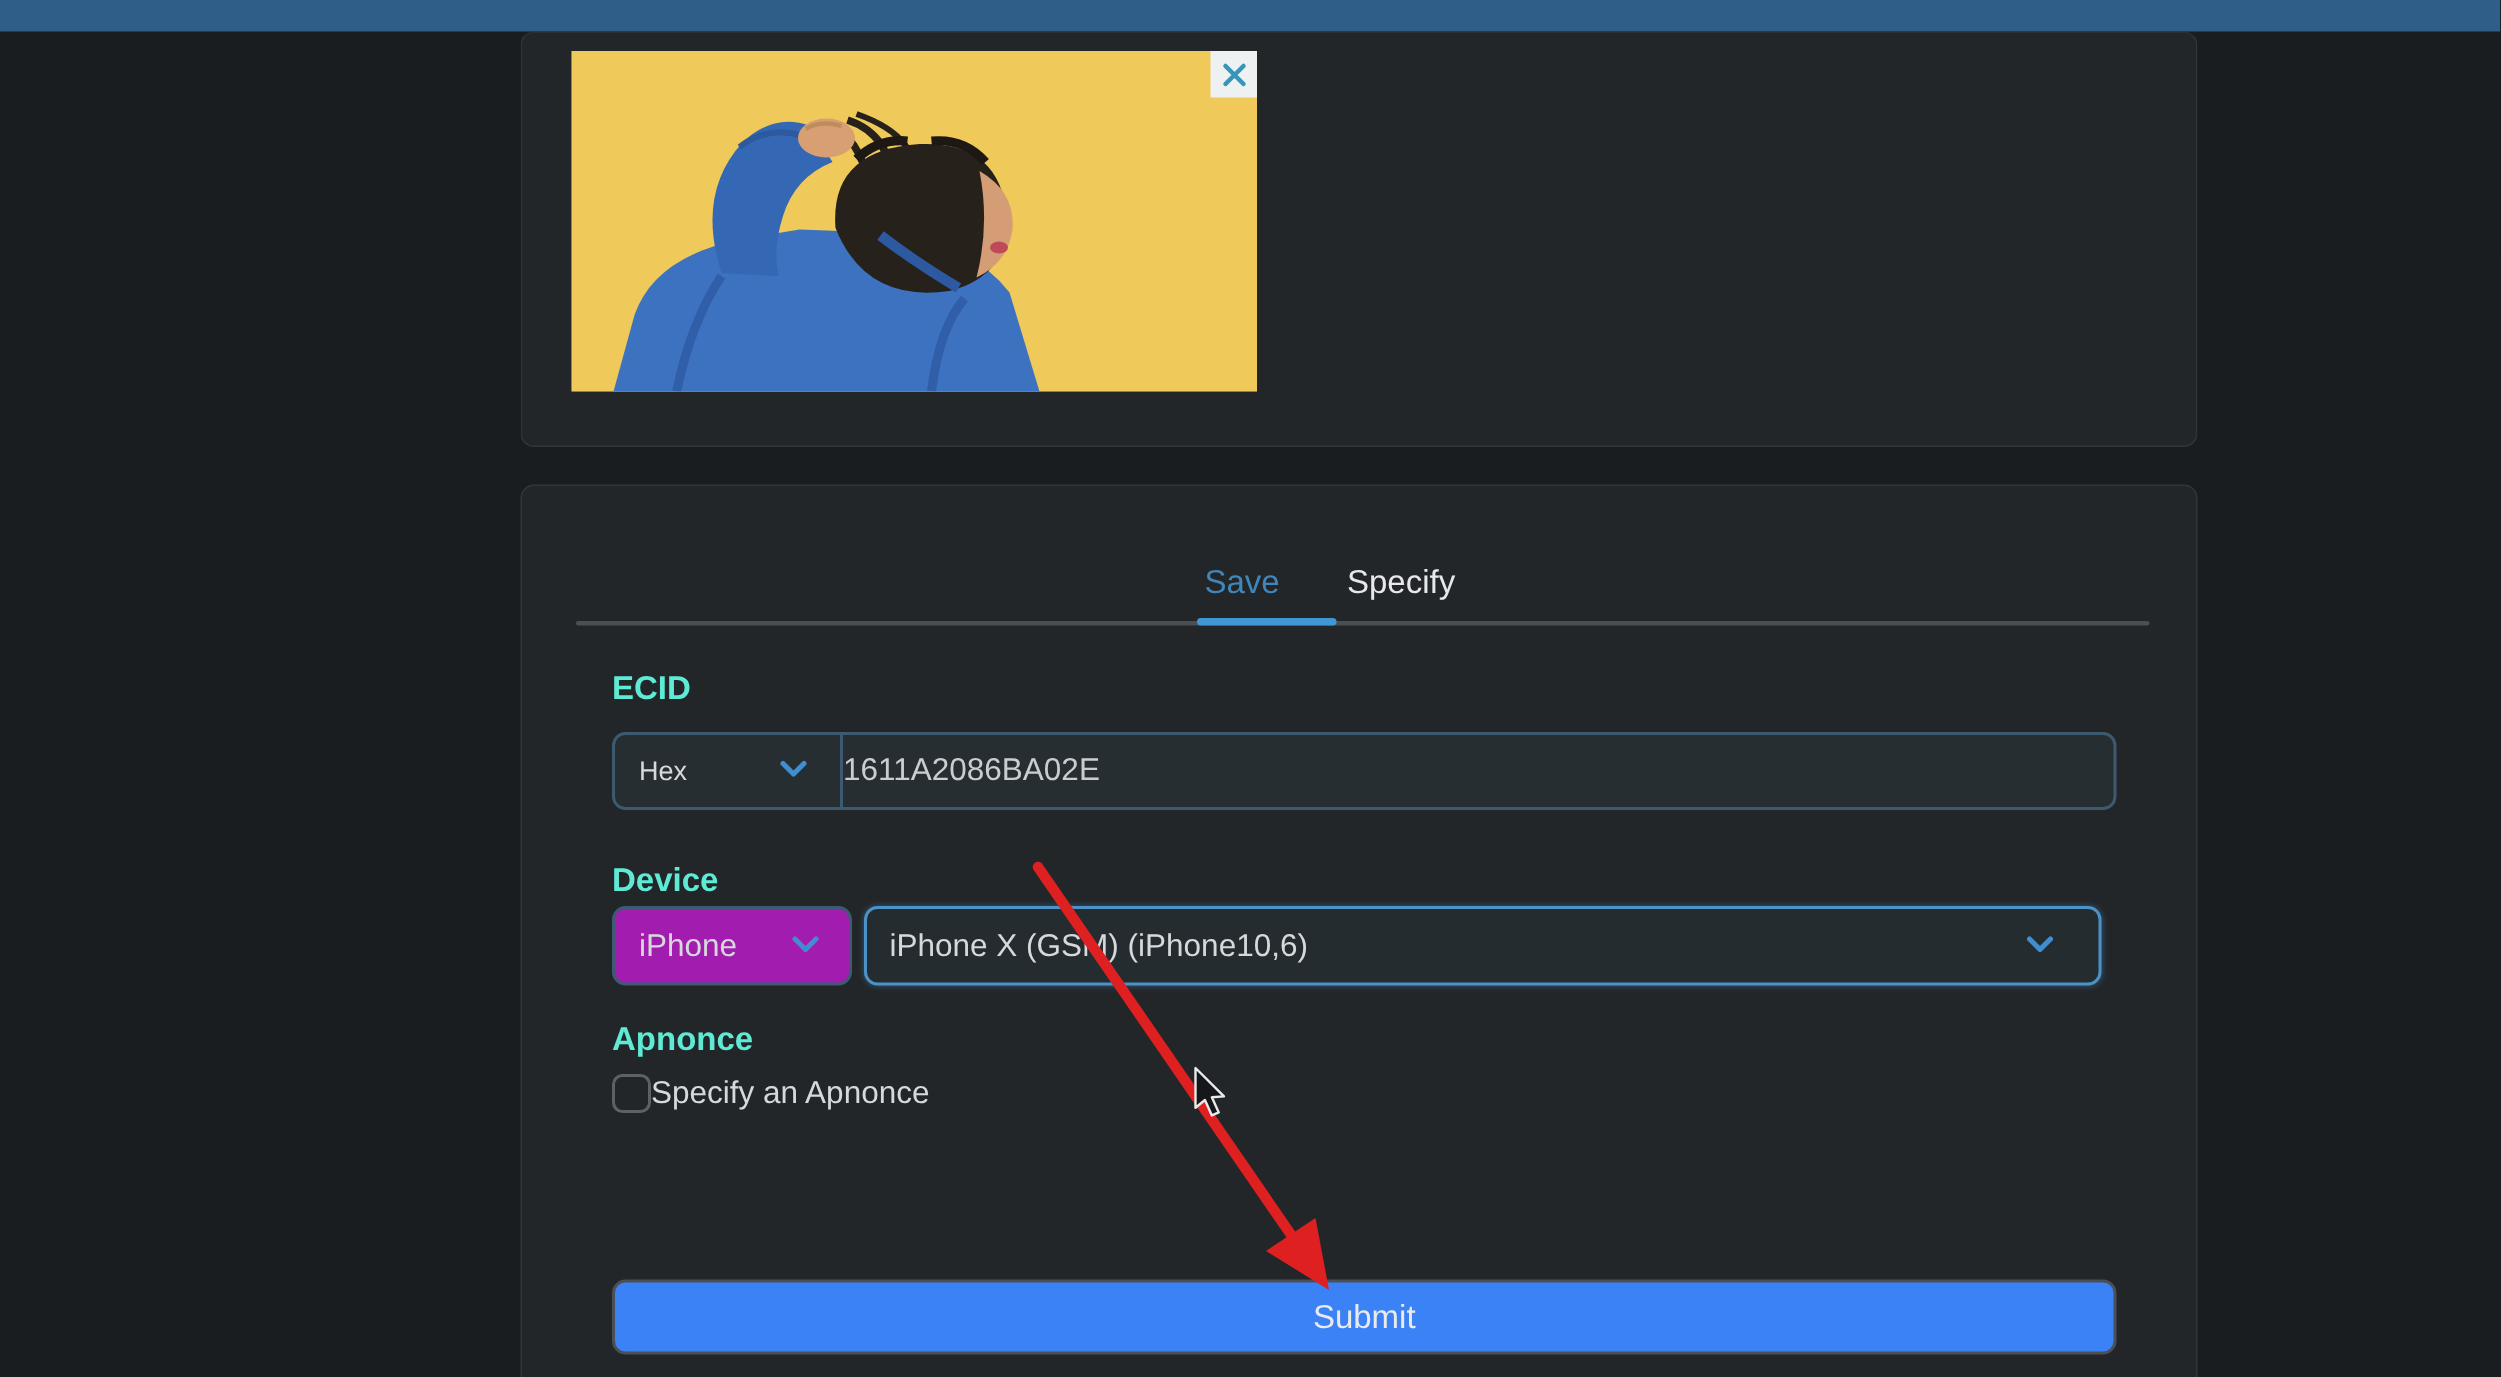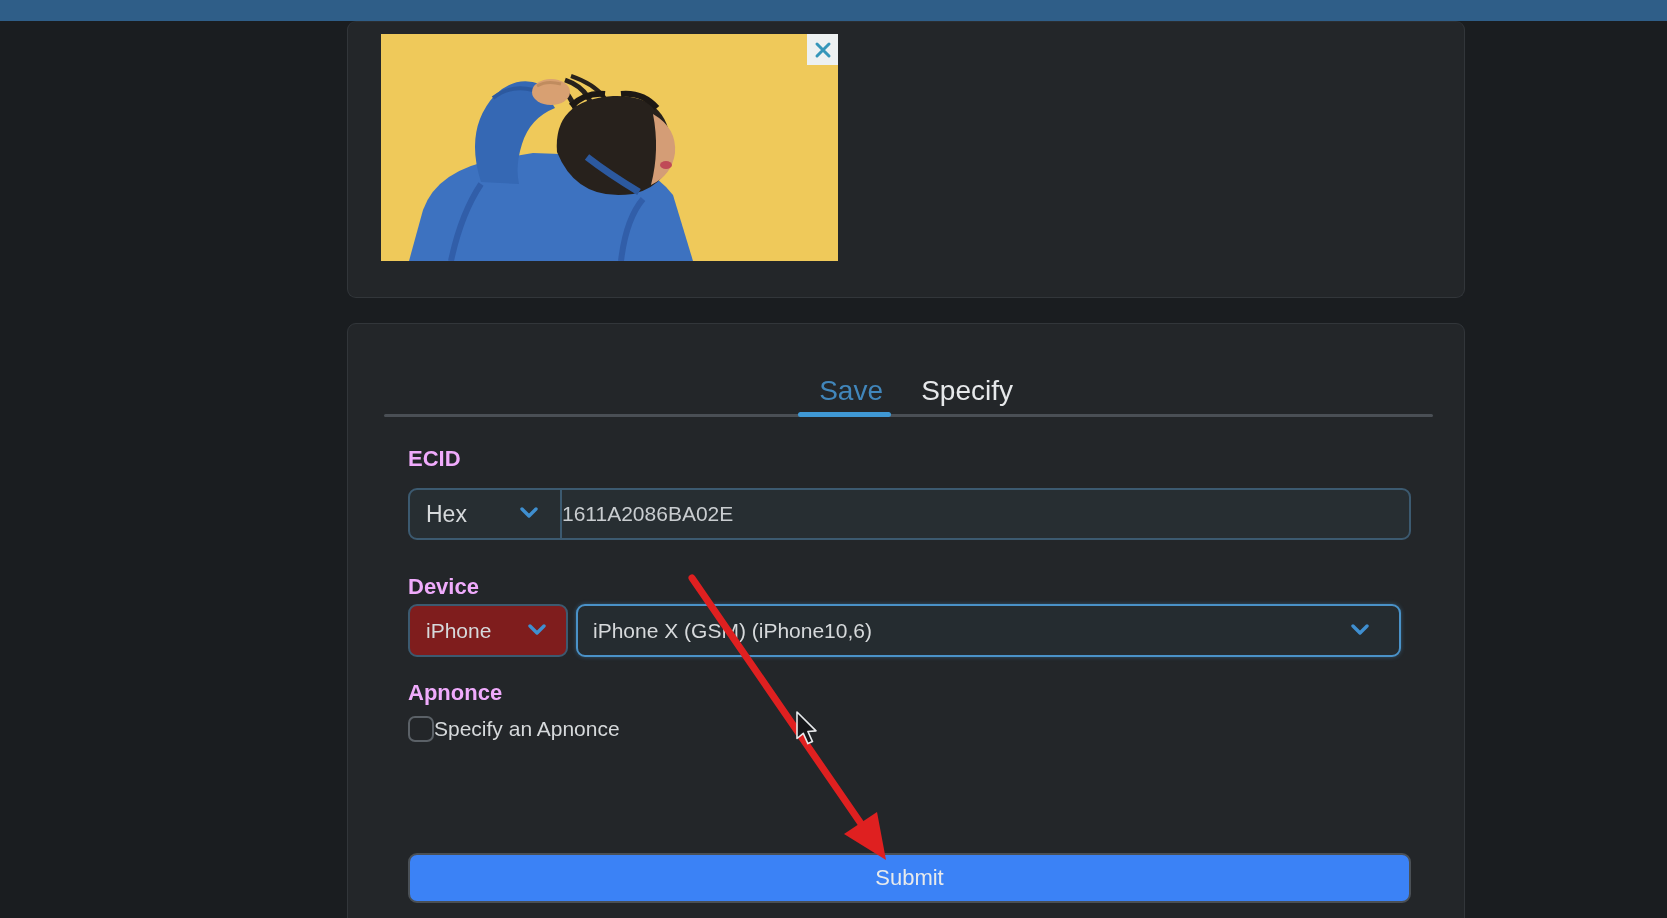--- a/index.html
+++ b/index.html
@@ -9,40 +9,40 @@
   .topbar{position:absolute;left:0;top:0;width:1667px;height:21px;background:#2f5e88;}
 
   .card{position:absolute;background:#232629;border:1px solid #32363a;border-radius:9px;}
   .card-ad{left:347px;top:21px;width:1118px;height:277px;border-top-color:#2a2e32;}
   .card-form{left:347px;top:323px;width:1118px;height:640px;}
 
   .ad{position:absolute;left:33px;top:12px;width:457px;height:227px;overflow:hidden;background:#efc95a;}
   .ad-close{position:absolute;right:0;top:0;width:31px;height:31px;background:#edf1f2;
             display:flex;align-items:center;justify-content:center;cursor:pointer;}
 
-  .tab{position:absolute;top:51px;height:30px;font-size:28px;text-align:right;cursor:pointer;}
+  .tab{position:absolute;top:51px;height:30px;font-size:22px;text-align:left;cursor:pointer;}
   .tab-save{left:455px;width:80px;color:#4186bb;}
   .tab-retrieve{left:550px;width:115px;color:#e6e8ea;}
   .hr{position:absolute;left:36px;top:90px;width:1049px;height:3px;background:#4a4f55;border-radius:2px;}
   .tab-underline{position:absolute;left:450px;top:88px;width:93px;height:5px;background:#3f98d4;border-radius:3px;}
 
-  .field-label{position:absolute;left:60px;font-size:22px;font-weight:bold;color:#f0abfc;}
+  .field-label{position:absolute;left:60px;font-size:22px;font-weight:bold;color:#5eead4;}
   .lbl-ecid{top:122px;}
   .lbl-device{top:234px;margin-top:16px;}
   .lbl-apnonce{top:344px;margin-top:12px;}
 
   .input-group{position:absolute;left:60px;top:164px;width:1003px;height:52px;
                border:2px solid #3c5a70;border-radius:9px;background:#272e32;display:flex;}
   .ig-select{width:152px;display:flex;align-items:center;padding-left:16px;position:relative;
-             border-right:2px solid #3c5a70;color:#d6d9db;font-size:23px;cursor:pointer;}
+             border-right:2px solid #3c5a70;color:#d6d9db;font-size:18px;cursor:pointer;}
   .ig-select .chev{position:absolute;right:22px;top:17px;}
   .ig-input{flex:1;display:flex;align-items:center;color:#c9cdd0;font-size:21px;}
 
   .select-box{position:absolute;display:flex;align-items:center;font-size:21px;color:#d6d9db;
-              border-radius:9px;background:#7f1d1d;cursor:pointer;}
+              border-radius:9px;background:#a21caf;cursor:pointer;}
   .sel-devtype{left:60px;top:280px;width:160px;height:53px;border:2px solid #3c5a70;padding-left:16px;}
   .sel-devtype .chev{position:absolute;right:20px;top:18px;}
   .sel-model{left:228px;top:280px;width:825px;height:53px;border:2px solid #4a92c8;
              box-shadow:0 0 4px rgba(74,146,200,.45);padding-left:15px;background:#252c30;}
   .sel-model .chev{position:absolute;right:30px;top:18px;}
 
   .check-row{position:absolute;left:60px;display:flex;align-items:center;cursor:pointer;}
   .row-apnonce{top:392px;}
   .row-reader{top:445px;}
   .checkbox{width:26px;height:26px;border:2px solid #5b6167;border-radius:7px;background:transparent;}

